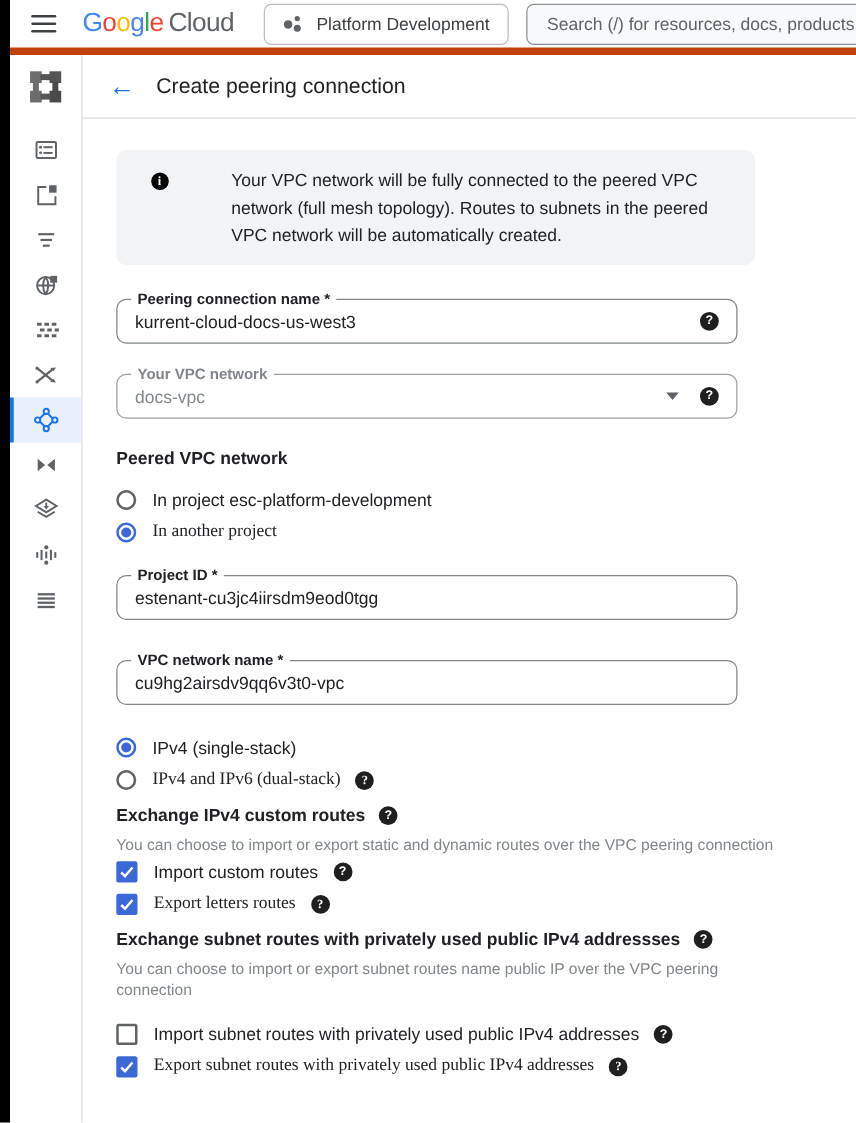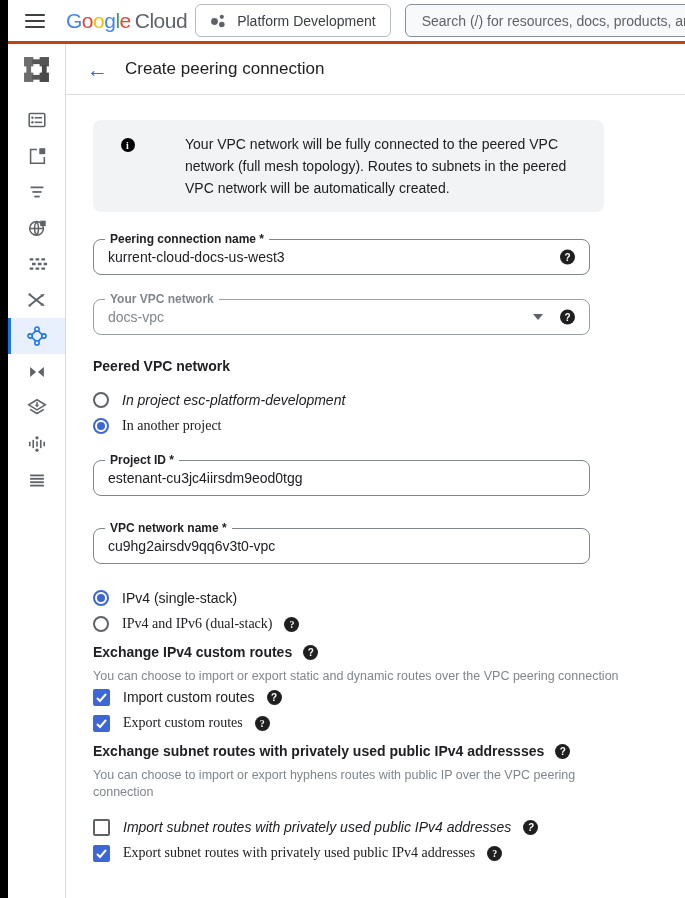--- a/index.html
+++ b/index.html
@@ -2,26 +2,26 @@
 <html><head>
 <meta charset="utf-8">
 <style>
   * { margin:0; padding:0; box-sizing:border-box; }
   html,body { width:685px; height:898px; overflow:hidden; background:#fff;
     font-family:"Liberation Sans","DejaVu Sans",sans-serif; color:#202124; }
   .edge-strip { position:absolute; left:0; top:0; width:8px; height:898px; background:#000; z-index:50; }
   .shell { position:absolute; left:8px; top:0; width:677px; height:898px; display:flex; flex-direction:column; }
 
   
-  .topbar { height:44px; display:flex; align-items:center; border-bottom:3px solid #c2410c; background:#fff; flex:0 0 44px; }
+  .topbar { height:44px; display:flex; align-items:center; border-bottom:6px solid #c2410c; background:#fff; flex:0 0 44px; }
   .hamburger { width:20px; height:14px; margin-left:17px; display:flex; flex-direction:column; justify-content:space-between; cursor:pointer; }
   .hamburger span { display:block; height:2px; background:#3c4043; border-radius:1px; }
   .logo { margin-left:21px; font-size:21px; letter-spacing:-0.5px; white-space:nowrap; }
   .logo .cloud { color:#5f6368; margin-left:4px; }
-  .proj-btn { margin-left:8px; height:33px; border:1px solid #b8bcc2; border-radius:6px; display:flex; align-items:center; padding:0 14px; gap:11px; background:#fff; cursor:pointer; }
+  .proj-btn { margin-left:24px; height:33px; border:1px solid #b8bcc2; border-radius:6px; display:flex; align-items:center; padding:0 14px; gap:11px; background:#fff; cursor:pointer; }
   .proj-btn .lbl { font-size:14px; color:#3c4043; white-space:nowrap; }
   .searchbox { margin-left:14px; height:33px; flex:1; min-width:0; margin-right:-14px; background:#f8f9fa; border:1px solid #8a9097; border-radius:6px; display:flex; align-items:center; padding-left:16px; overflow:hidden; }
   .searchbox .ph { font-size:14px; color:#5f6368; white-space:nowrap; }
 
   
   .lower { flex:1; display:flex; min-height:0; }
   .sidecol { width:58px; flex:0 0 58px; border-right:1px solid #dadce0; display:flex; flex-direction:column; }
   .prod-icon-box { height:51px; display:flex; align-items:center; justify-content:center; }
   .nav { margin-top:7px; display:flex; flex-direction:column; }
   .nav-item { height:36px; display:flex; align-items:center; justify-content:center; cursor:pointer; position:relative; }
@@ -63,21 +63,21 @@
   .opt-row + .opt-row { margin-top:2px;font-family:Liberation Serif, serif; }
   .opt-row .olabel { font-size:14px; color:#202124; margin-left:13px; }
   .opt-row .help { margin-left:12px; }
   .radio { width:16px; height:16px; border:2px solid #5f6368; border-radius:50%; flex:0 0 16px; position:relative; }
   .radio.sel { border-color:#3b68d6; }
   .radio.sel::after { content:""; position:absolute; left:2px; top:2px; width:8px; height:8px; border-radius:50%; background:#3b68d6; }
   .checkbox { width:17px; height:17px; border:2px solid #5f6368; border-radius:2px; flex:0 0 17px; background:#fff; }
   .checkbox.on { border-color:#3b68d6; background:#3b68d6; display:flex; align-items:center; justify-content:center; }
   .checkbox.on svg { width:13px; height:13px; }
 
-  .mt27{margin-top:27px;} .mt24{margin-top:24px;} .mt23{margin-top:23px;} .mt14{margin-top:14px;font-style:italic;} .mt17{margin-top:32px;} .mt22{margin-top:22px;} .mt12{}
+  .mt27{margin-top:27px;} .mt24{margin-top:24px;} .mt23{margin-top:23px;} .mt14{margin-top:14px;} .mt17{margin-top:32px;} .mt22{margin-top:22px;} .mt12{}
   .mt20{margin-top:8px;}
   .nowrap{white-space:nowrap;} .w505{max-width:505px;}
 </style>
 </head>
 <body>
 
 <div class="edge-strip"></div>
 
 <div class="shell">
 
@@ -292,29 +292,29 @@
           </span>
           <span class="olabel">Import custom routes</span>
           <span class="help">?</span>
         </div>
         <div class="opt-row">
           <span class="checkbox on">
             <svg viewBox="0 0 13 13">
                 <polyline points="2,7 5,10 11,3" fill="none" stroke="#fff" stroke-width="2"></polyline>
               </svg>
           </span>
-          <span class="olabel">Export custom routes</span>
+          <span class="olabel">Export letters routes</span>
           <span class="help">?</span>
         </div>
 
         <div class="sect-head mt20">
           <span>Exchange subnet routes with privately used public IPv4 addressses</span>
           <span class="help">?</span>
         </div>
-        <div class="sect-desc w505">You can choose to import or export hyphens routes with public IP over the VPC peering connection</div>
+        <div class="sect-desc w505">You can choose to import or export subnet routes name public IP over the VPC peering connection</div>
         <div class="opt-row mt14">
           <span class="checkbox"></span>
           <span class="olabel">Import subnet routes with privately used public IPv4 addresses</span>
           <span class="help">?</span>
         </div>
         <div class="opt-row">
           <span class="checkbox on">
             <svg viewBox="0 0 13 13">
                 <polyline points="2,7 5,10 11,3" fill="none" stroke="#fff" stroke-width="2"></polyline>
               </svg>

